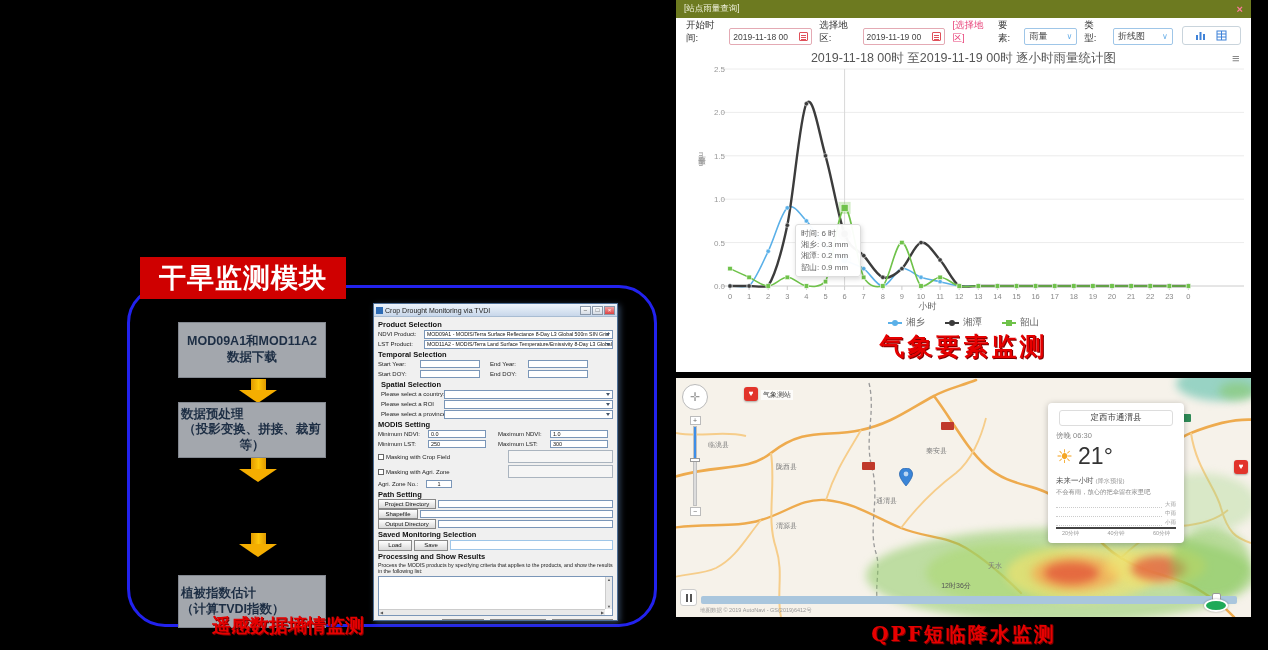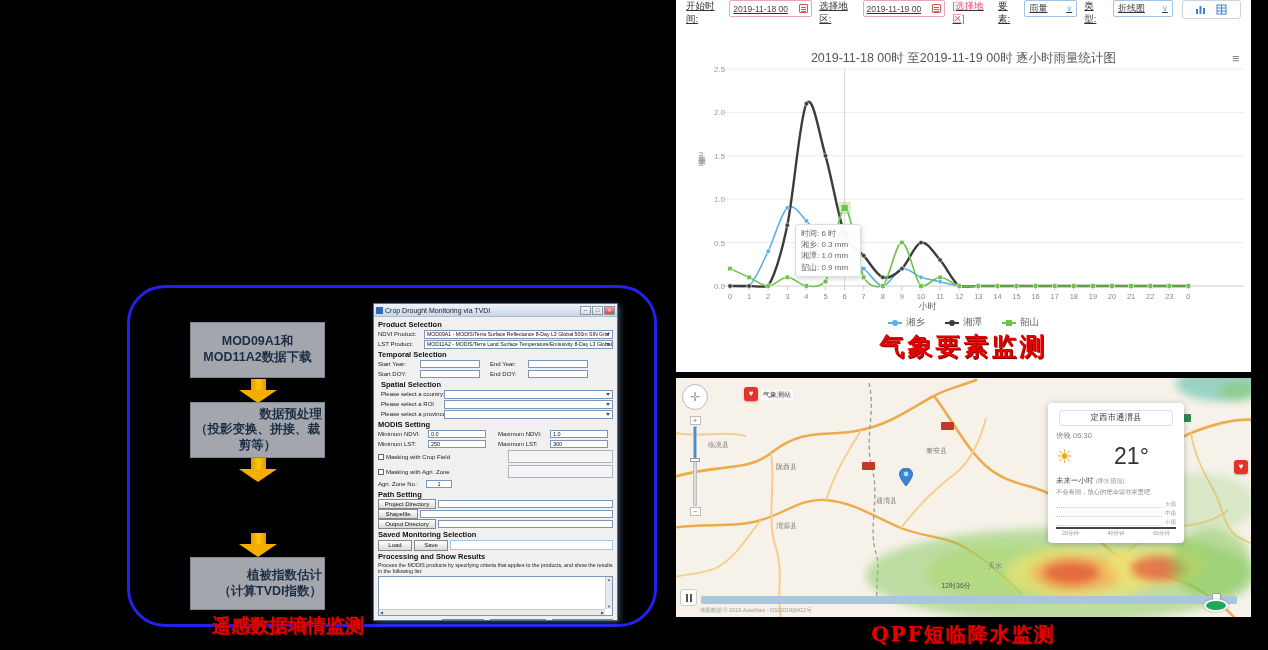--- a/index.html
+++ b/index.html
@@ -4,23 +4,23 @@
 <style>
   * { box-sizing: border-box; margin: 0; padding: 0; }
   html,body { width:1268px; height:650px; background:#000; font-family:"Liberation Sans",sans-serif; overflow:hidden; }
   #canvas { position:relative; width:1268px; height:650px; background:#000; overflow:hidden; }
   .abs { position:absolute; }
 
   
   .blue-frame { left:127px; top:285px; width:530px; height:342px; border:3px solid #2222ee; border-radius:38px; }
   .module-title { left:140px; top:257px; width:206px; height:42px; background:#cf0000; color:#fff;
     font-size:27px; font-weight:bold; display:flex; align-items:center; justify-content:center; z-index:4; letter-spacing:1px;}
-  .flow-box { left:178px; width:135px; background:#a3a7ad; border:1px solid #82878f; color:#1d2e44;
+  .flow-box { left:178px; width:148px; background:#a3a7ad; border:1px solid #82878f; color:#1d2e44;
     font-weight:bold; font-size:12.5px; line-height:1.25; display:flex; flex-direction:column;
-    align-items:flex-end; justify-content:center; text-align:center; z-index:2; padding:2px;margin-left:12px;}
+    align-items:flex-start; justify-content:center; text-align:center; z-index:2; padding:2px;}
   .flow-arrow { left:239px; width:38px; z-index:2; display:flex; flex-direction:column; align-items:center;}
   .flow-arrow .shaft { width:15px; height:11px; background:linear-gradient(90deg,#e09a00,#ffc60a,#e09a00); }
   .flow-arrow .head { width:0; height:0; border-left:19px solid transparent; border-right:19px solid transparent; border-top:13px solid #f5ae00; }
   .caption-red { color:#e60000; font-weight:bold; font-family:"DejaVu Serif","Liberation Serif",serif;
     text-shadow:1px 1px 0 #7a0000; text-align:center; z-index:3;}
   .rs-caption { left:168px; top:613px; width:240px; font-size:19px; }
 
   
   .app-win { left:373px; top:303px; width:245px; height:318px; background:#f0f0f0;
     border:1px solid #4e6f96; box-shadow:2px 2px 6px rgba(80,110,150,.6); z-index:3; display:flex; flex-direction:column;}
@@ -51,21 +51,21 @@
     display:flex; justify-content:space-between; font-size:4px; color:#555; align-items:center; padding:0 1px;}
   .aw-desc { font-size:5.3px; line-height:1.2; color:#222; margin-top:1px;}
   .aw-foot { display:flex; justify-content:flex-end; gap:6px; margin-top:3px;}
   .aw-foot .aw-bt { height:13px; font-size:6.5px; padding:0 6px;}
 
   
   .met-win { left:676px; top:0px; width:575px; height:372px; background:#fff; }
   .met-titlebar { height:18px; background:#6d7a20; color:#eef0da; font-size:8.5px; display:flex; align-items:center; padding:0 8px;}
   .met-titlebar .sp { flex:1;}
   .met-close { color:#ff7b9c; font-size:11px; font-weight:bold; cursor:default;}
-  .met-toolbar { height:27px; display:flex; align-items:flex-start; gap:7px; padding:0 10px; font-size:9.5px; color:#333;text-decoration:underline;}
+  .met-toolbar { height:27px; display:flex; align-items:flex-end; gap:7px; padding:0 10px; font-size:9.5px; color:#333;}
   .date-box { width:92px; height:17px; border:1px solid #e4aab4; border-radius:2px; display:flex; align-items:center;
     font-size:8.5px; color:#444; padding:0 3px; gap:2px;}
   .date-box .dval { flex:1; }
   .cal-ic { width:9px; height:9px; border:1px solid #e0505a; border-radius:1px; position:relative; background:#fff; flex:none;}
   .cal-ic::after { content:''; position:absolute; left:1px; right:1px; top:2px; height:1px; background:#e0505a; box-shadow:0 2px 0 #e0505a, 0 4px 0 #e0505a;}
   .region-link { color:#e8447a; font-size:9.5px; }
   .sel-box { height:17px; border:1px solid #9fc6e8; border-radius:2px; display:flex; align-items:center;
     font-size:9px; color:#444; padding:0 4px; gap:4px;}
   .sel-box .chev { color:#6cb0e8; font-size:8px; }
   .query-group { width:66px; height:19px; border:1px solid #c9d4dc; border-radius:3px; display:flex; align-items:center;
@@ -98,21 +98,21 @@
     text-align:center; z-index:6; box-shadow:0 1px 2px rgba(0,0,0,.3);}
   .poi-lb { position:absolute; font-size:7px; color:#444; background:rgba(255,255,255,.75); padding:0 2px; z-index:6; white-space:nowrap;}
   .pin { z-index:5; }
   .wx-card { left:372px; top:25px; width:136px; background:#fff; border-radius:4px; box-shadow:0 1px 6px rgba(0,0,0,.25);
     z-index:8; padding:7px 8px 6px 8px; font-size:7px; color:#555;}
   .wx-head { border:1px solid #ddd; border-radius:3px; height:16px; display:flex; align-items:center; justify-content:center;
     font-size:8.5px; color:#444; margin:0 3px 5px 3px;}
   .wx-time { font-size:7.5px; color:#888; margin-bottom:2px;}
   .wx-temp { display:flex; align-items:center; gap:5px; margin:2px 0 6px 0;}
   .wx-sun { color:#f5a623; font-size:19px; line-height:1;}
-  .wx-deg { font-size:23px; color:#333; font-weight:normal;margin-left:36px;}
+  .wx-deg { font-size:23px; color:#333; font-weight:normal;}
   .wx-ft { font-size:7.5px; color:#555;}
   .wx-ft .sub { font-size:6.2px; color:#999;}
   .wx-tx { font-size:6.3px; color:#888; line-height:1.25; margin:2px 0 3px 0;}
   .wx-chart { }
   .wx-lrow { display:flex; align-items:flex-end; gap:3px; height:9px;}
   .wx-dots { flex:1; border-bottom:1px dotted #ccc;}
   .wx-lv { font-size:5.5px; color:#999; white-space:nowrap;}
   .wx-base { height:2px; background:#444; margin-top:1px;}
   .wx-ticks { display:flex; justify-content:space-between; font-size:5.5px; color:#999; margin-top:1px; padding:0 6px;}
   .pause-btn { left:4px; top:211px; width:17px; height:17px; background:#fff; border:1px solid #ccc; border-radius:3px;
@@ -125,20 +125,21 @@
   .map-logo { left:528px; top:221px; width:24px; height:13px; background:#1faa59; border:2px solid #fff; border-radius:50%;
     z-index:7; box-shadow:0 0 2px rgba(0,0,0,.4);}
   .qpf-caption { left:676px; top:621px; width:575px; font-size:20px; letter-spacing:2px;}
 </style>
 </head>
 <body>
 
 <div id="canvas">
 
   <div class="abs blue-frame"></div>
+  <div class="abs module-title">干旱监测模块</div>
 
   <div class="abs flow-box" style="top:322px;height:56px;">
     <span>MOD09A1和MOD11A2数据下载</span>
     <span></span>
   </div>
   <div class="abs flow-arrow" style="top:379px;">
       <span class="shaft"></span>
       <span class="head"></span>
     </div>
   <div class="abs flow-box" style="top:402px;height:56px;">
@@ -146,21 +147,21 @@
     <span>（投影变换、拼接、裁剪等）</span>
   </div>
   <div class="abs flow-arrow" style="top:458px;">
       <span class="shaft"></span>
       <span class="head"></span>
     </div>
   <div class="abs flow-arrow" style="top:533px;">
       <span class="shaft"></span>
       <span class="head"></span>
     </div>
-  <div class="abs flow-box" style="top:557px;height:53px;">
+  <div class="abs flow-box" style="top:575px;height:53px;">
     <span>植被指数估计</span>
     <span>（计算TVDI指数）</span>
   </div>
   <div class="abs caption-red rs-caption">遥感数据墒情监测</div>
 
   <div class="abs app-win">
     <div class="app-titlebar">
       <span class="t-ic"></span>
       <span>Crop Drought Monitoring via TVDI</span>
       <span class="sp"></span>
@@ -270,20 +271,25 @@
       </div>
       <div class="aw-foot">
         <span class="aw-bt">Download</span>
         <span class="aw-bt">Preprocessing</span>
         <span class="aw-bt">TVDI Estimation</span>
       </div>
     </div>
   </div>
 
   <div class="abs met-win">
+    <div class="met-titlebar">
+      <span>[站点雨量查询]</span>
+      <span class="sp"></span>
+      <span class="met-close">×</span>
+    </div>
     <div class="met-toolbar">
       <span>开始时间:</span>
       <span class="date-box">
         <span class="dval">2019-11-18 00</span>
         <span class="cal-ic"></span>
       </span>
       <span>选择地区:</span>
       <span class="date-box">
         <span class="dval">2019-11-19 00</span>
         <span class="cal-ic"></span>
@@ -479,21 +485,21 @@
       <span class="legend-item">
           <span class="lg-line" style="background: rgb(111, 194, 74);">
             <span class="lg-dot" style="background: rgb(111, 194, 74); border-radius: 0px;"></span>
           </span>
           <span>韶山</span>
         </span>
     </div>
     <div class="tooltip abs">
       <div>时间: 6 时</div>
       <div>湘乡: 0.3 mm</div>
-      <div>湘潭: 1.0 mm</div>
+      <div>湘潭: 0.2 mm</div>
       <div>韶山: 0.9 mm</div>
     </div>
     <div class="abs caption-red met-caption">气象要素监测</div>
   </div>
 
   <div class="abs map-win">
     <svg class="abs" style="left:0;top:0;" width="575" height="239" viewBox="0 0 575 239">
       <path d="M-5,100 C40,85 70,95 95,75 C130,48 150,60 185,52 C215,46 235,30 258,18 C270,11 285,8 300,2" fill="none" stroke="#eeab4e" stroke-width="2.6" stroke-linecap="round"></path>
       <path d="M258,18 C275,40 290,70 310,88 C335,110 360,105 380,120 C410,142 420,165 445,180 C470,196 500,198 520,210 C540,222 550,230 558,239" fill="none" stroke="#eeab4e" stroke-width="2.6" stroke-linecap="round"></path>
       <path d="M-5,150 C30,145 60,150 85,142 C110,135 125,120 150,122 C180,125 200,140 225,150 C250,160 270,158 290,170 C310,182 330,200 345,215" fill="none" stroke="#eeab4e" stroke-width="2.4" stroke-linecap="round"></path>

